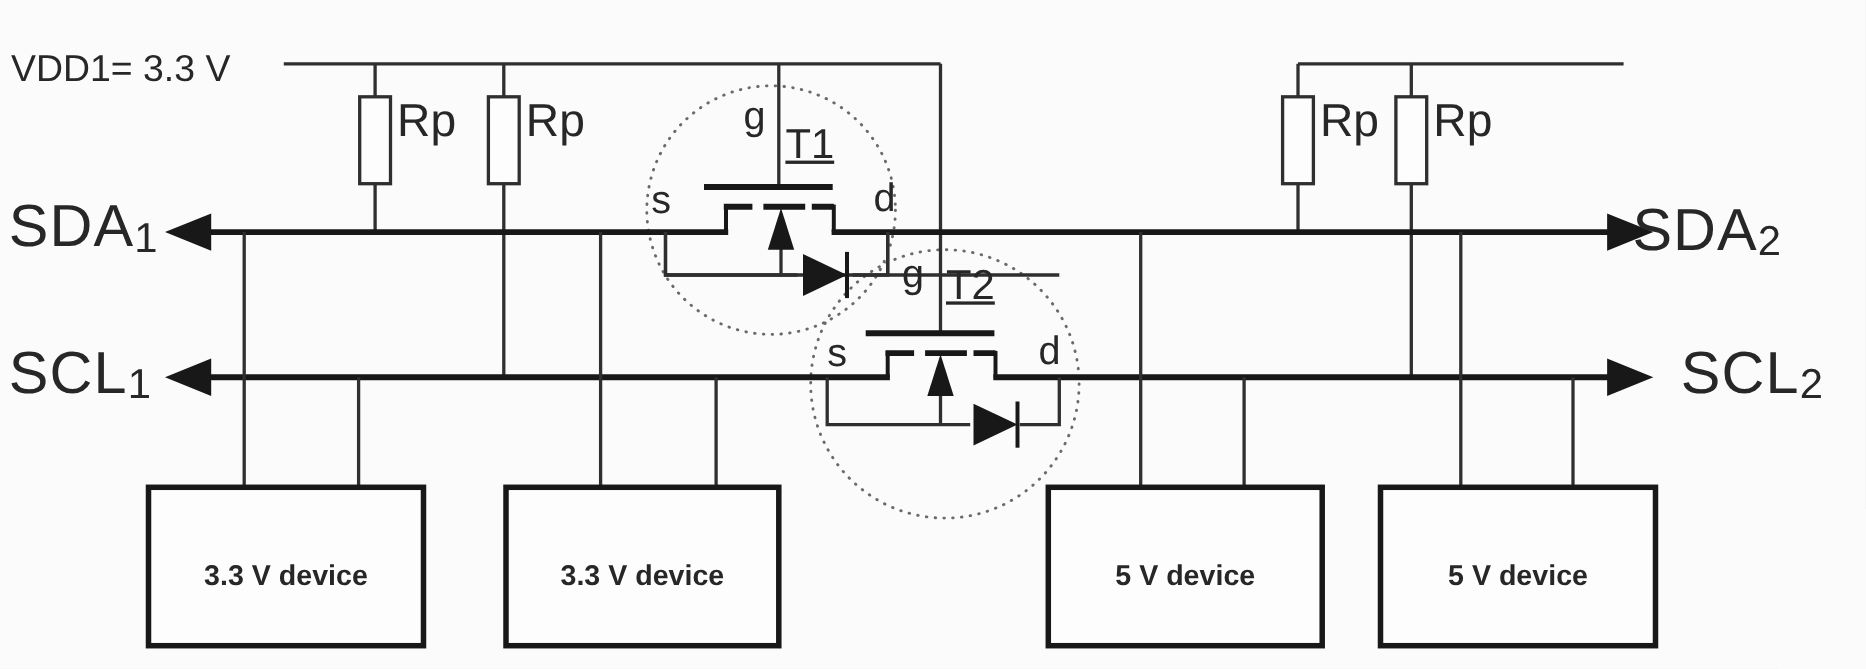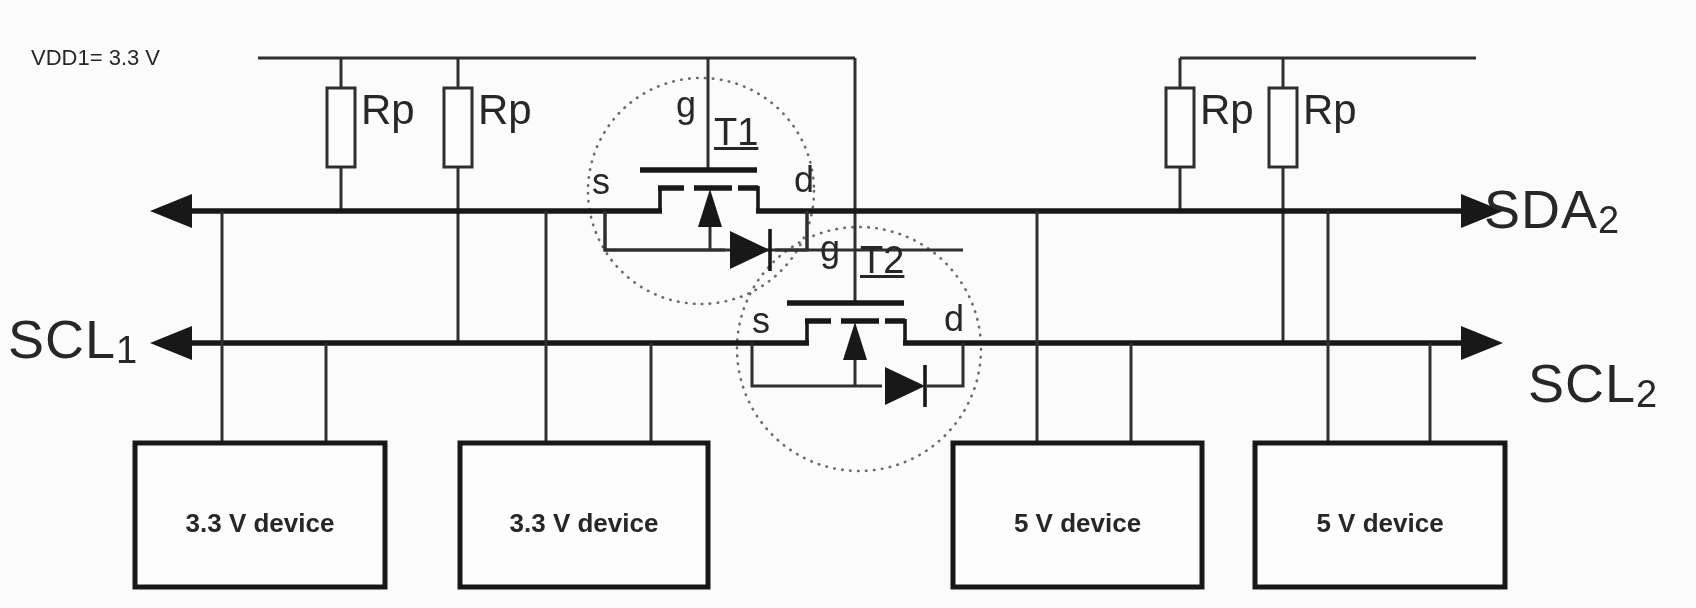--- a/index.html
+++ b/index.html
@@ -13,21 +13,21 @@
   }
   .canvas svg{position:absolute;left:0;top:0;}
   .thin{stroke:var(--rail);stroke-width:3;fill:none;}
   .med{stroke:var(--line);stroke-width:3.6;fill:none;}
   .thick{stroke:var(--line);stroke-width:5.4;fill:none;}
   .fillb{fill:var(--line);stroke:none;}
   .resistor{fill:var(--box-fill);stroke:var(--rail);stroke-width:3;}
   .devbox{fill:var(--box-fill);stroke:var(--line);stroke-width:5;}
   .dotcircle{fill:none;stroke:var(--dots);stroke-width:2.6;stroke-dasharray:0.5 7.5;stroke-linecap:round;}
   .lbl{position:absolute;white-space:nowrap;color:var(--text);line-height:1.05;}
-  .vdd-label{font-size:22px;margin-left:21px;}
+  .vdd-label{font-size:34px;}
   .bus-label{font-size:54px;letter-spacing:1px;}
   .bus-label .sub{font-size:38px;position:relative;top:5px;letter-spacing:0;}
   .rp-label{font-size:42px;}
   .pin-label{font-size:36px;}
   .tr-label{font-size:38px;text-decoration:underline;}
   .dev-label{font-size:26px;font-weight:bold;text-align:center;}
 </style>
 </head>
 <body>
 
@@ -116,23 +116,24 @@
     <g>
       <rect class="devbox" x="135" y="443" width="250" height="144"></rect>
       <rect class="devbox" x="460" y="443" width="248" height="144"></rect>
       <rect class="devbox" x="953" y="443" width="249" height="144"></rect>
       <rect class="devbox" x="1255" y="443" width="250" height="144"></rect>
     </g>
   </svg>
 
   <div class="lbl vdd-label" style="left:10px;top:46px;">VDD1= 3.3 V</div>
 
+  <div class="lbl bus-label" style="left:8px;top:178px;"><span>SDA</span><span class="sub">1</span></div>
   <div class="lbl bus-label" style="left:8px;top:311px;"><span>SCL</span><span class="sub">1</span></div>
   <div class="lbl bus-label" style="left:1484px;top:181px;"><span>SDA</span><span class="sub">2</span></div>
-  <div class="lbl bus-label" style="left:1528px;top:311px;margin-top:44px;"><span>SCL</span><span class="sub">2</span></div>
+  <div class="lbl bus-label" style="left:1528px;top:311px;"><span>SCL</span><span class="sub">2</span></div>
 
   <div class="lbl rp-label" style="left:361px;top:88px;">Rp</div>
   <div class="lbl rp-label" style="left:478px;top:88px;">Rp</div>
   <div class="lbl rp-label" style="left:1200px;top:88px;">Rp</div>
   <div class="lbl rp-label" style="left:1303px;top:88px;">Rp</div>
 
   <div class="lbl pin-label" style="left:676px;top:86px;">g</div>
   <div class="lbl tr-label" style="left:714px;top:113px;">T1</div>
   <div class="lbl pin-label" style="left:592px;top:163px;">s</div>
   <div class="lbl pin-label" style="left:794px;top:161px;">d</div>

